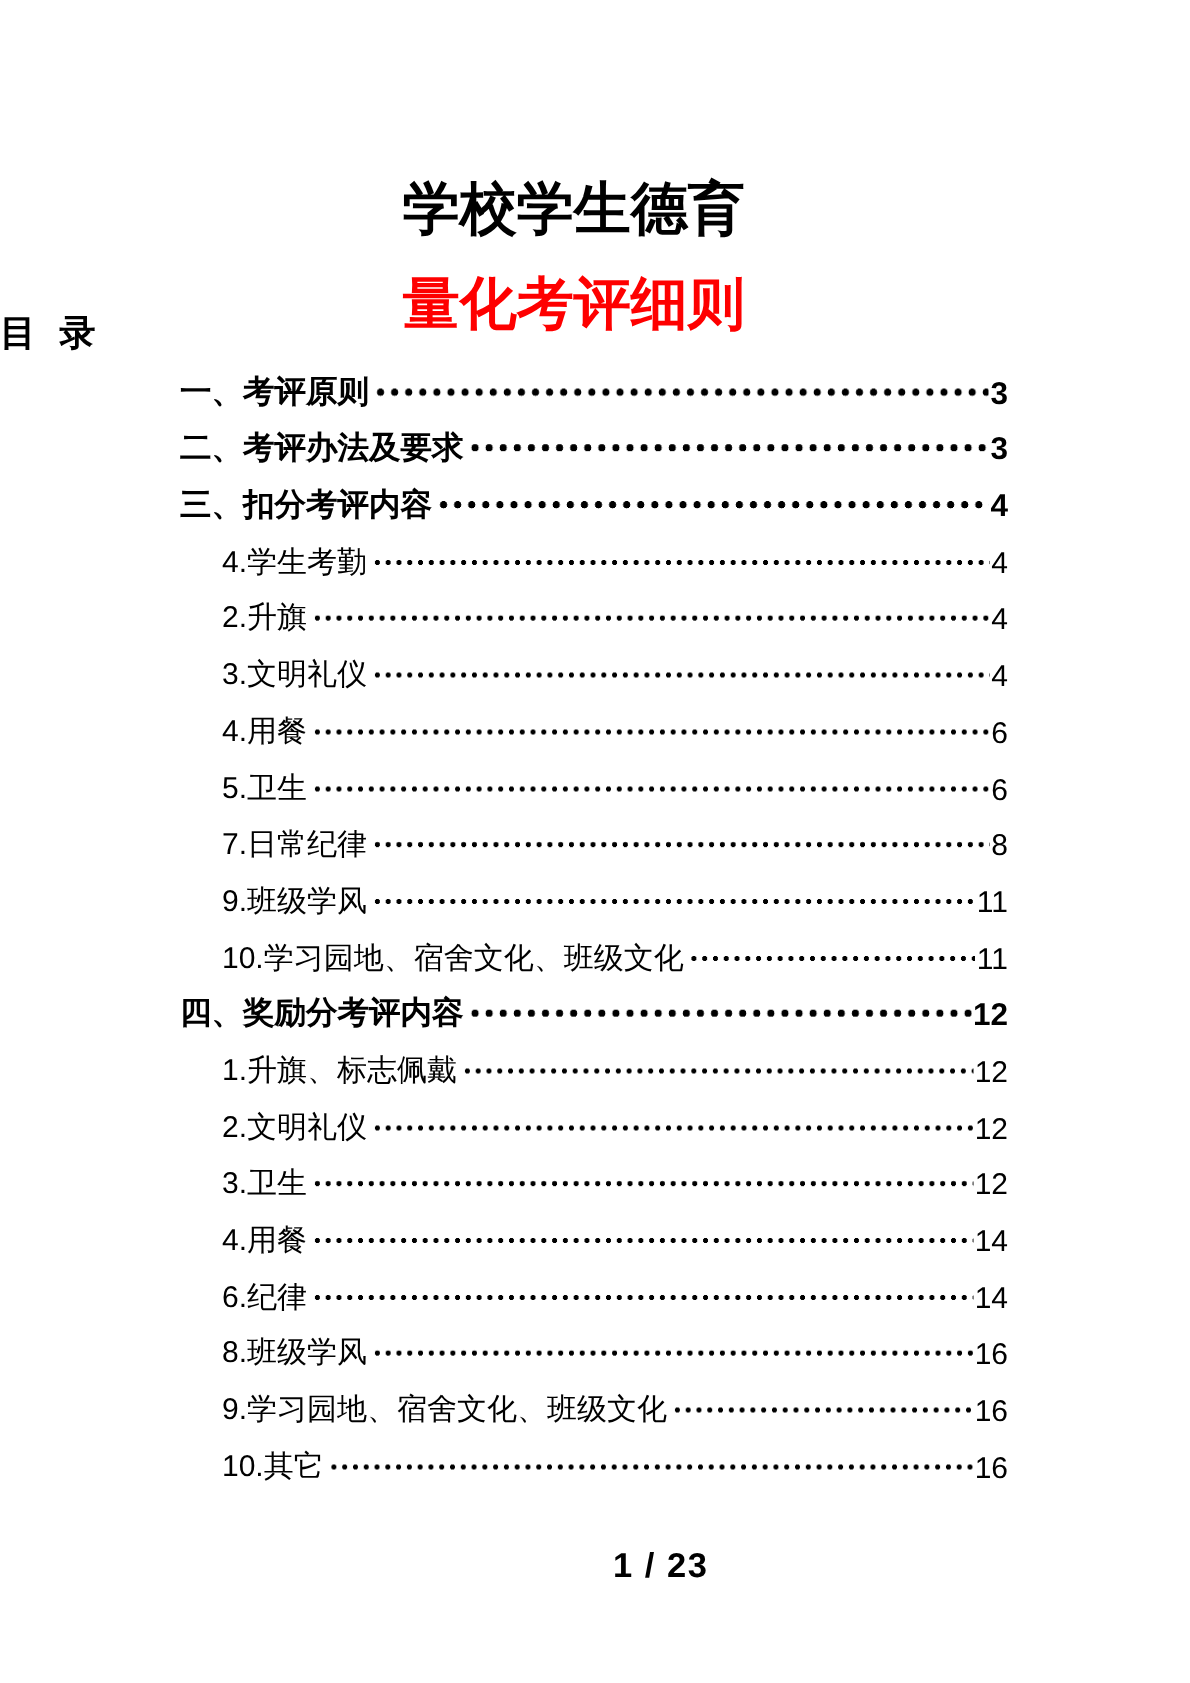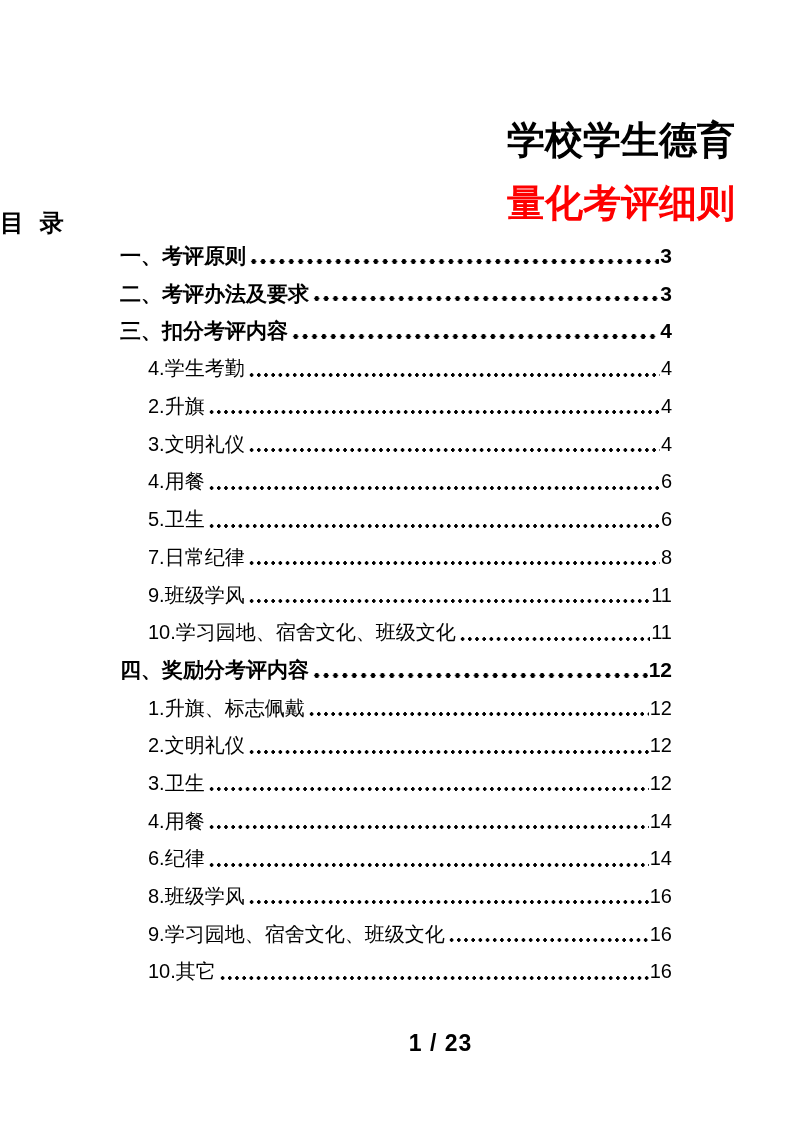--- a/index.html
+++ b/index.html
@@ -7,35 +7,35 @@
   body {
     width: 793px; height: 1122px;
     position: relative; overflow: hidden;
     font-family: "Liberation Sans", "DejaVu Sans", sans-serif;
     color: var(--ink);
   }
   .page { position: absolute; inset: 0; background: var(--paper); }
 
   .title {
     position: absolute; left: 0; width: 735px; margin: 0;
-    text-align: right; font-size: 38px; font-weight: 700;
-    line-height: 40px; white-space: nowrap;
+    text-align: center; font-size: 38px; font-weight: 700;
+    line-height: 40px; white-space: nowrap; padding-left: 15px;
   }
   .title-1 { top: 120px; color: var(--ink); }
   .title-2 { top: 163px; color: var(--accent); margin-top: 20px; }
 
   .toc-heading {
     position: absolute; top: 210px; left: 0; width: 793px; margin: 0;
     text-align: left; font-size: 24px; font-weight: 700;
     line-height: 26px; word-spacing: 9px;
   }
 
   .toc { position: absolute; top: 237px; left: 120px; right: 121px; }
   .toc-row {
-    display: flex; align-items: center;
+    display: flex; align-items: flex-end;
     height: 37.7px; font-size: 20px; font-weight: 400;
   }
   .toc-row.l1 { font-weight: 700; font-size: 21px; padding-left: 0; }
   .toc-row.l2 { padding-left: 28px; }
   .toc-label { flex: 0 0 auto; white-space: nowrap; }
   .leader {
     flex: 1 1 auto; align-self: stretch;
     margin-left: 3px; margin-right: 1px;
     background-repeat: repeat-x;
   }

